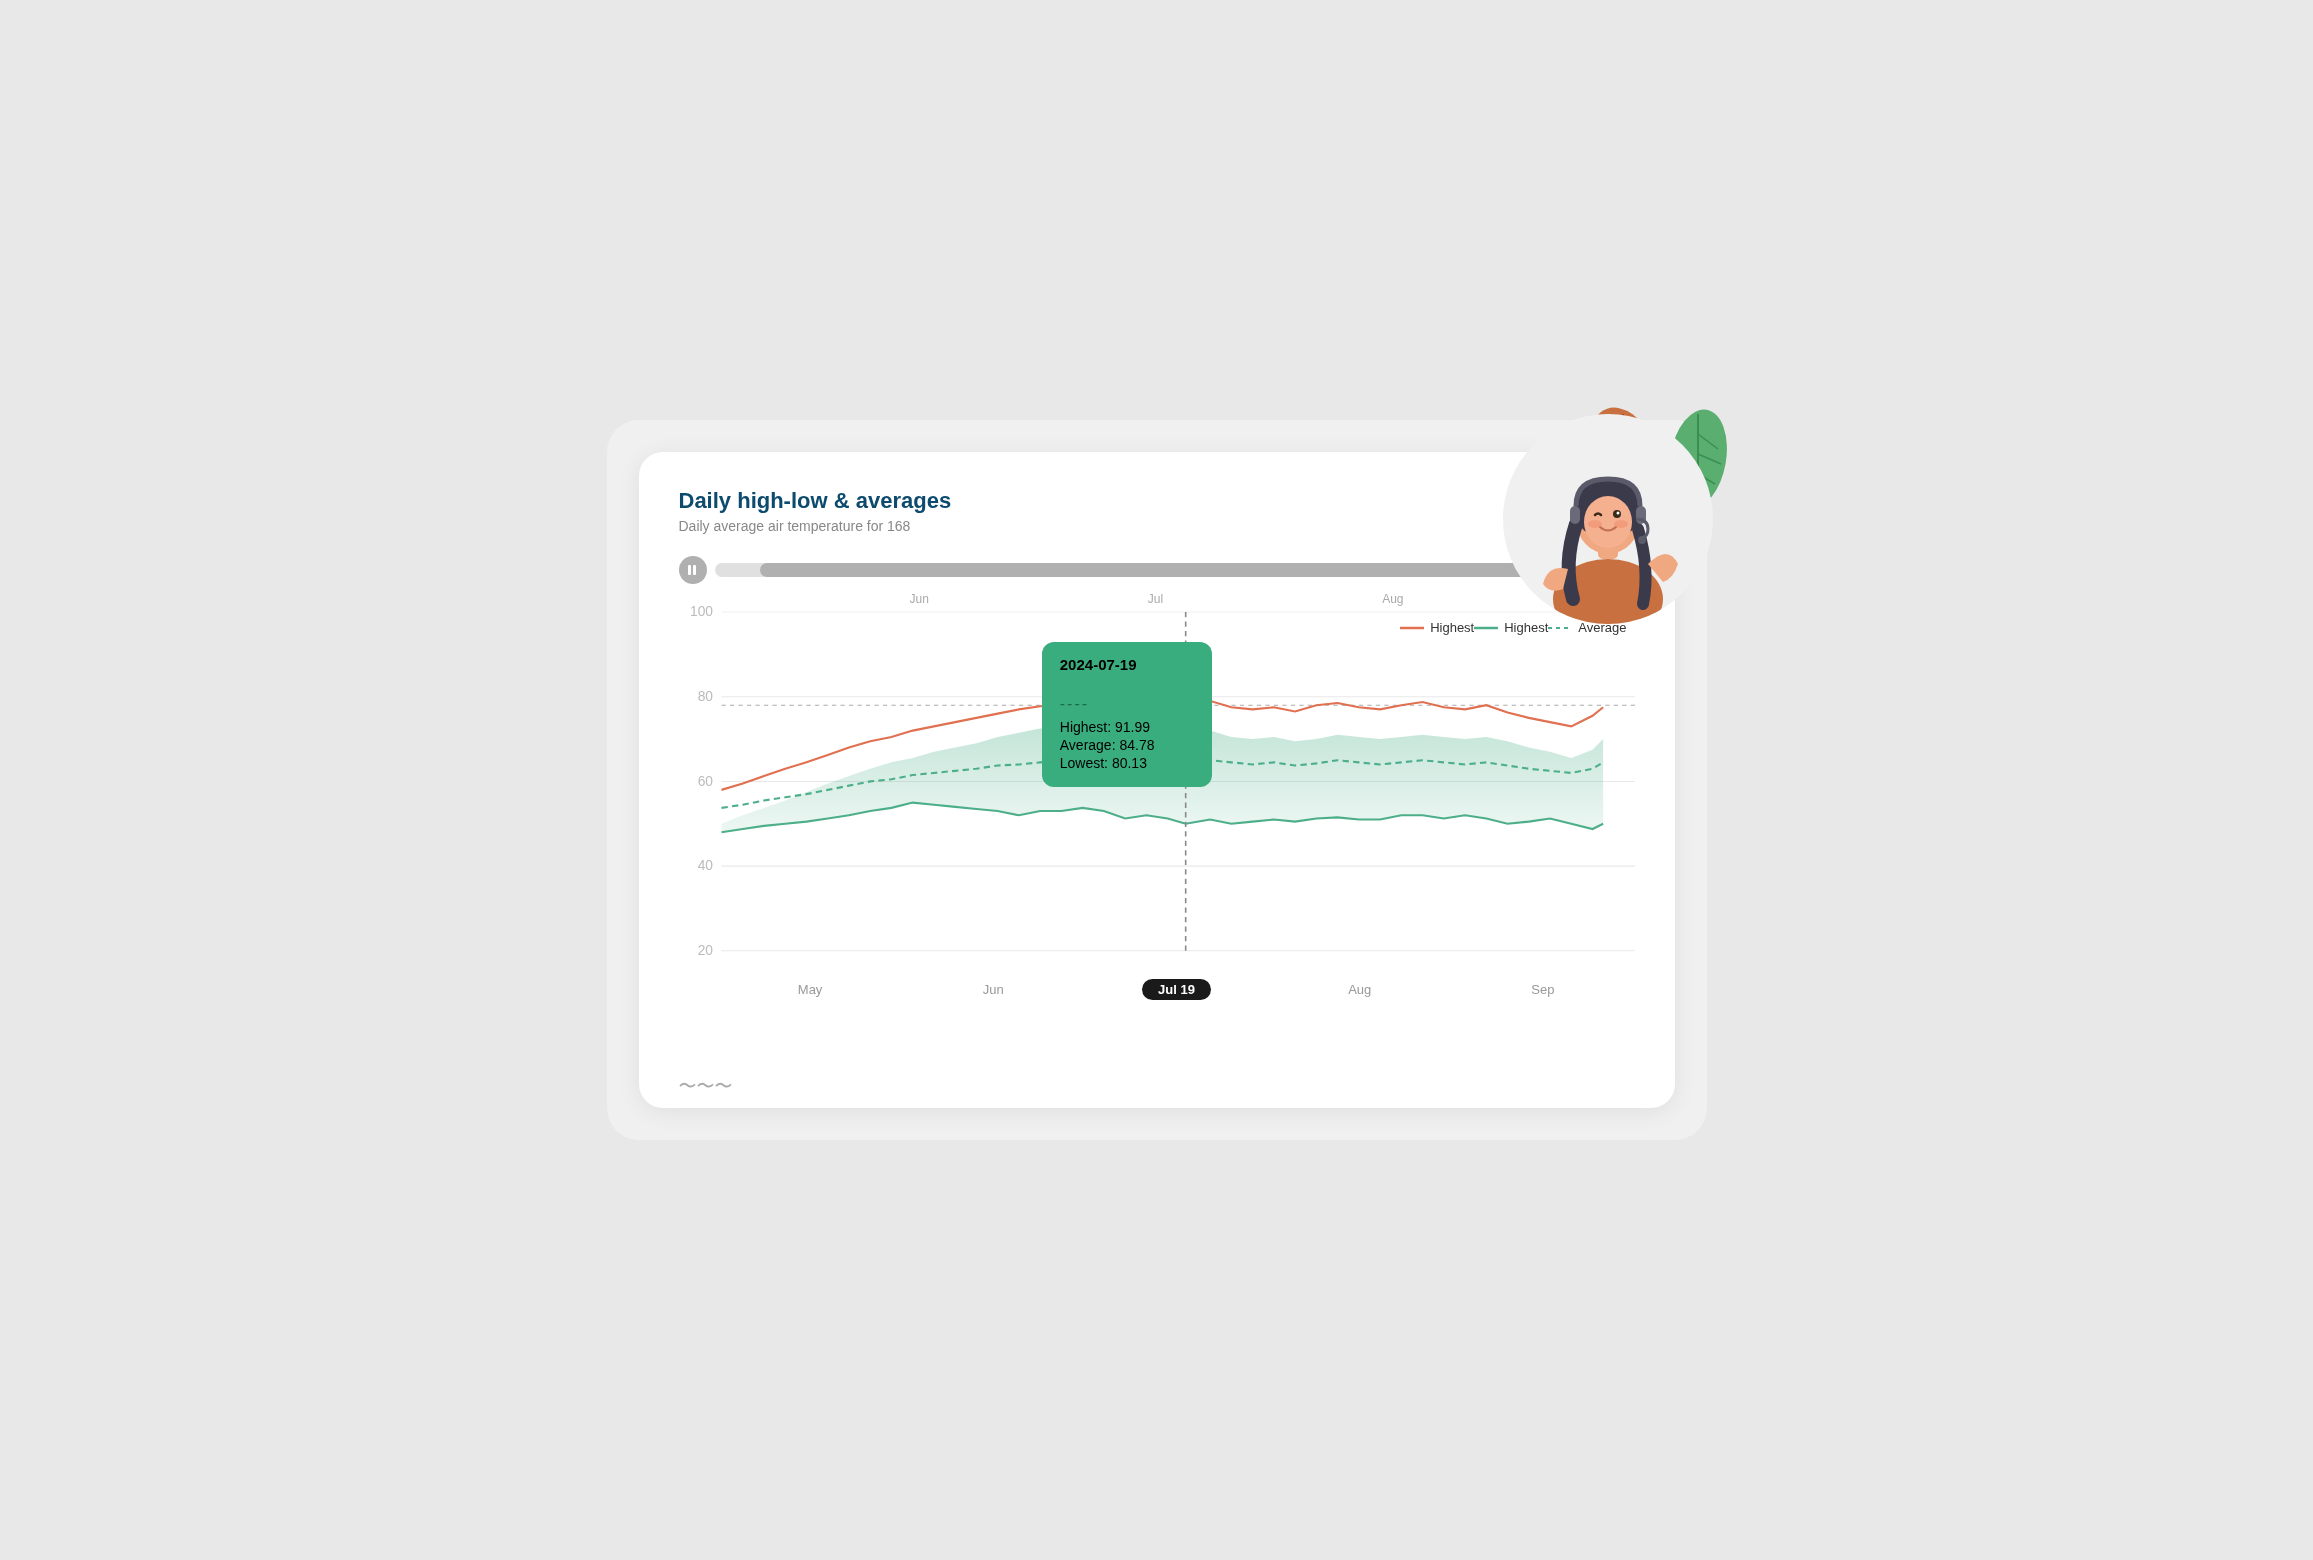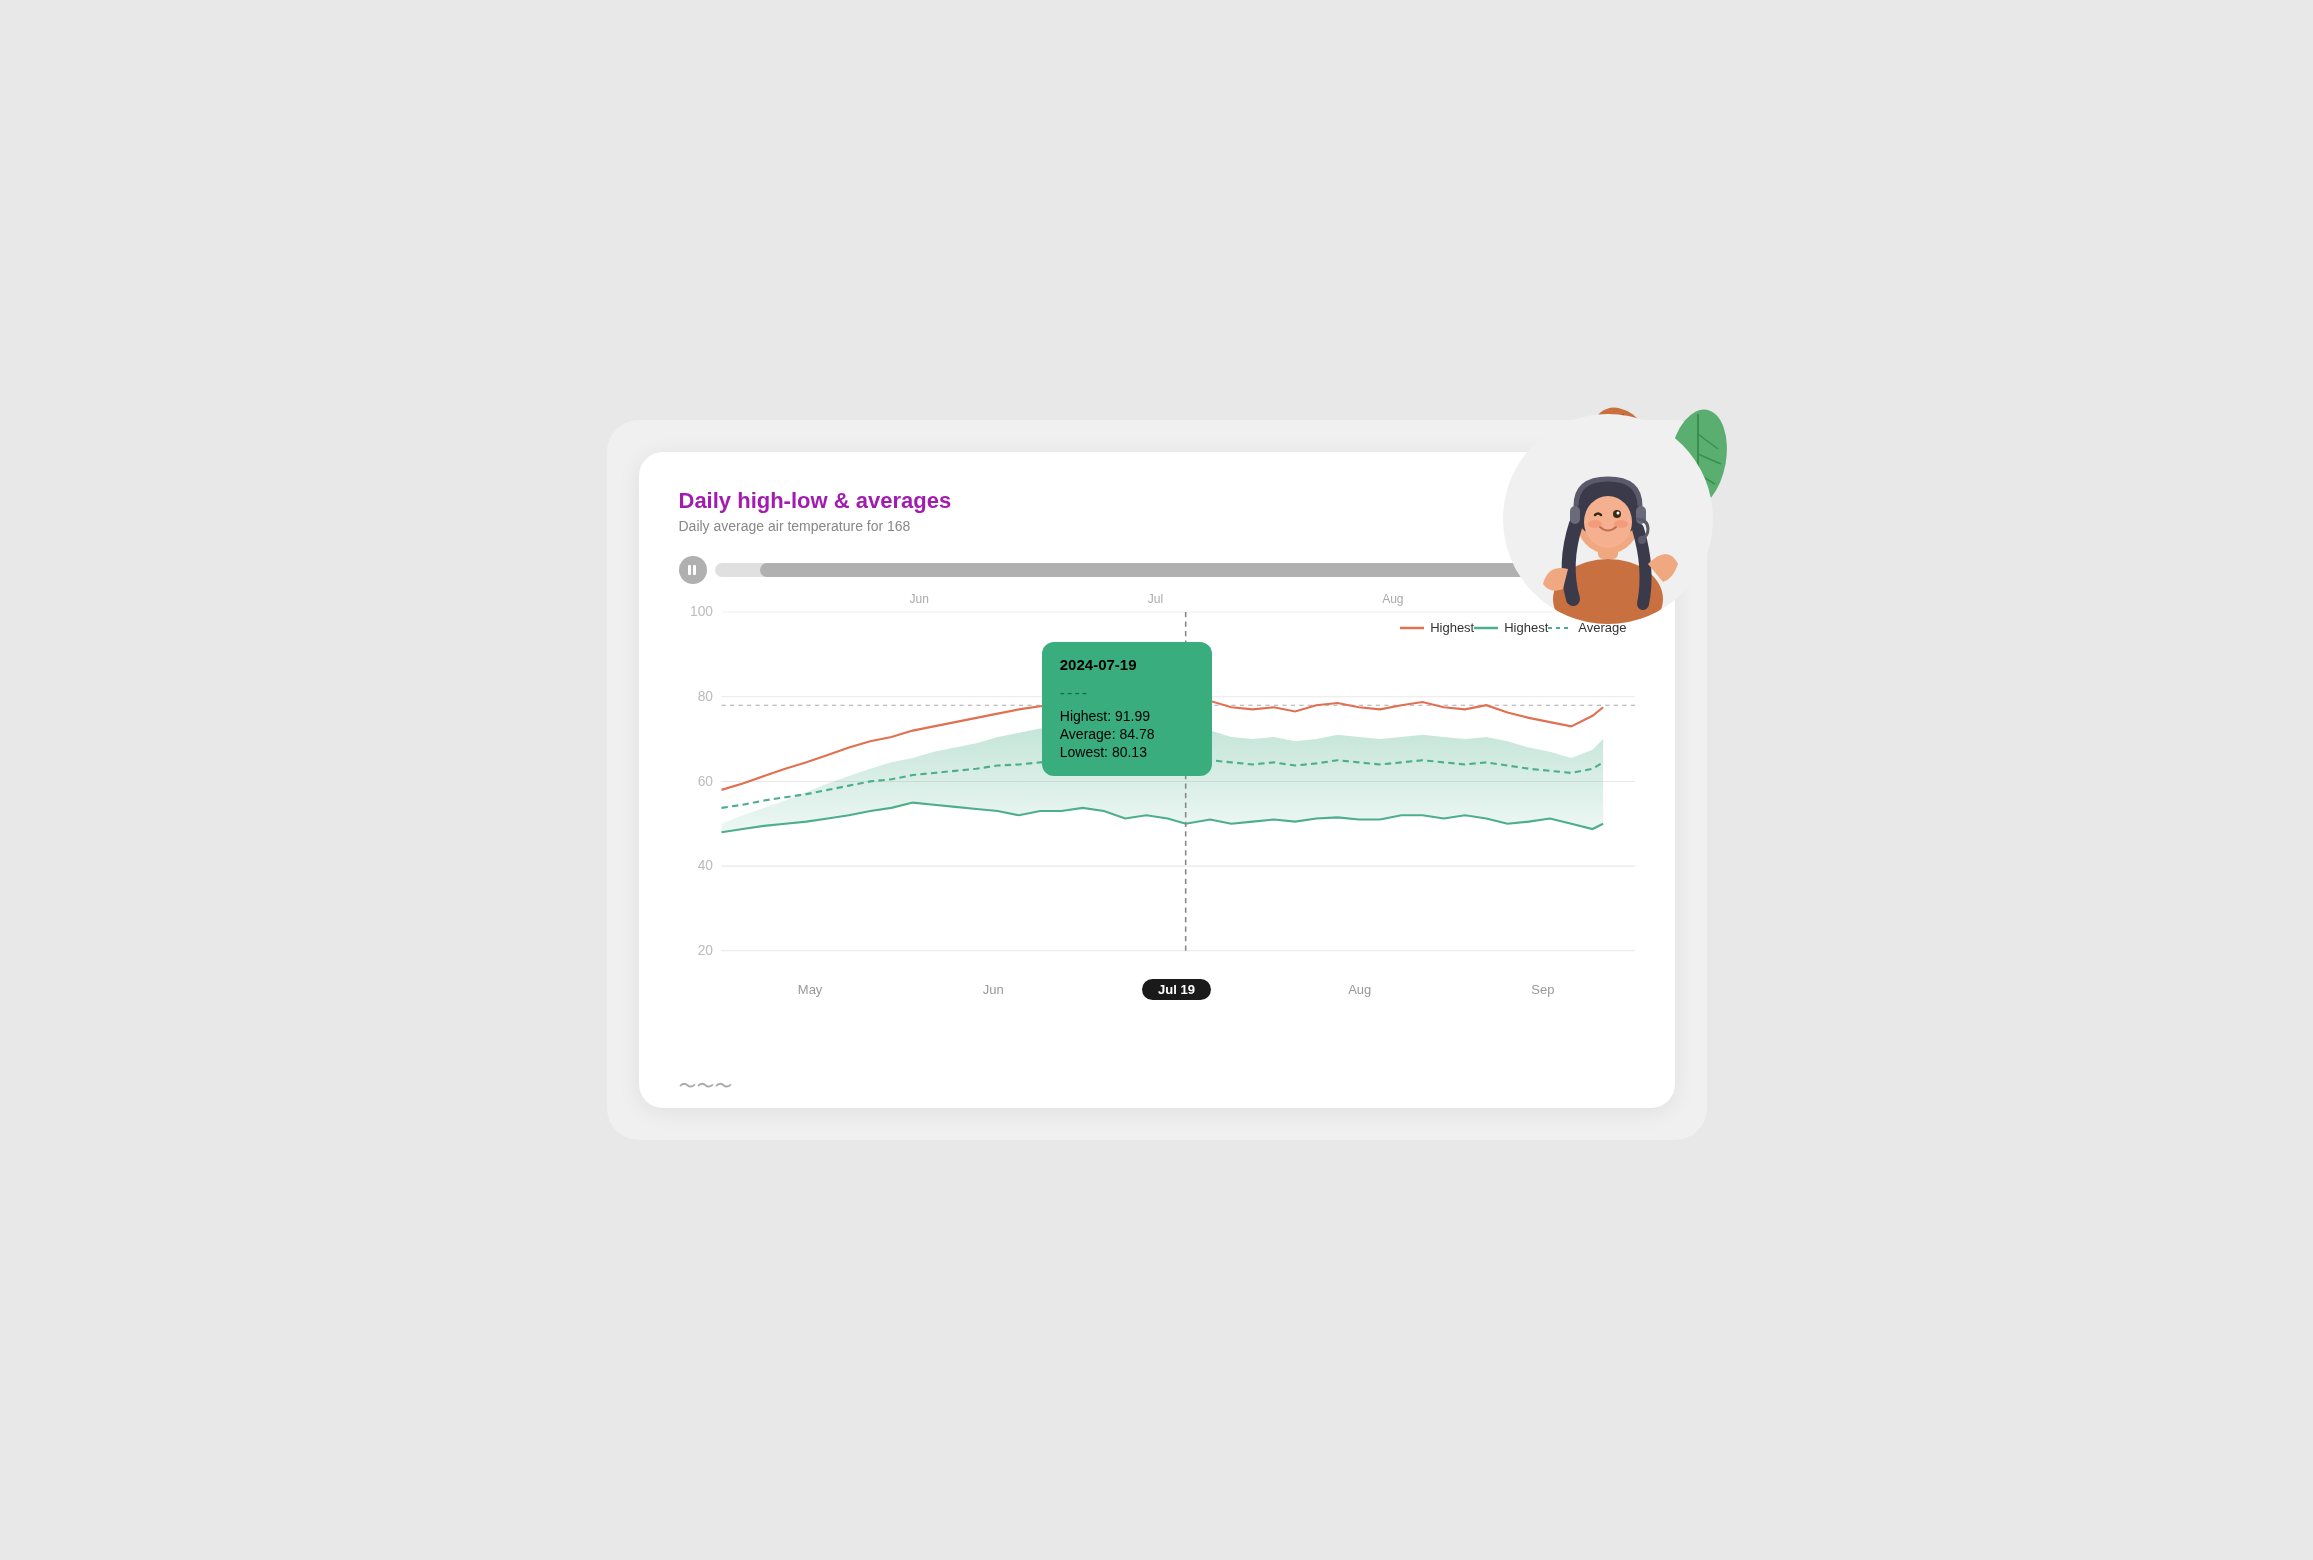--- a/index.html
+++ b/index.html
@@ -26,21 +26,21 @@
       background: #fff;
       border-radius: 24px;
       padding: 36px 40px 28px 40px;
       flex: 1;
       position: relative;
       box-shadow: 0 4px 24px rgba(0,0,0,0.07);
     }
     .card-title {
       font-size: 22px;
       font-weight: 700;
-      color: #a21caf;
+      color: #0c4a6e;
       margin-bottom: 4px;
     }
     .card-subtitle {
       font-size: 14px;
       color: #888;
       margin-bottom: 18px;
     }
     
     .avatar-container {
       position: absolute;
@@ -175,21 +175,21 @@
       padding: 14px 18px;
       color: #fff;
       min-width: 170px;
       z-index: 20;
       top: 120px;
       left: 44%;
     }
     .tooltip-date {
       font-weight: 700;
       font-size: 15px;
-      margin-bottom: 11px;
+      margin-bottom: 22px;
       color: #000;
     }
     .tooltip-line-dashes {
       color: #1a6b4a;
       font-size: 16px;
       margin-bottom: 6px;
       letter-spacing: 2px;
     }
     .tooltip-row {
       font-size: 14px;

